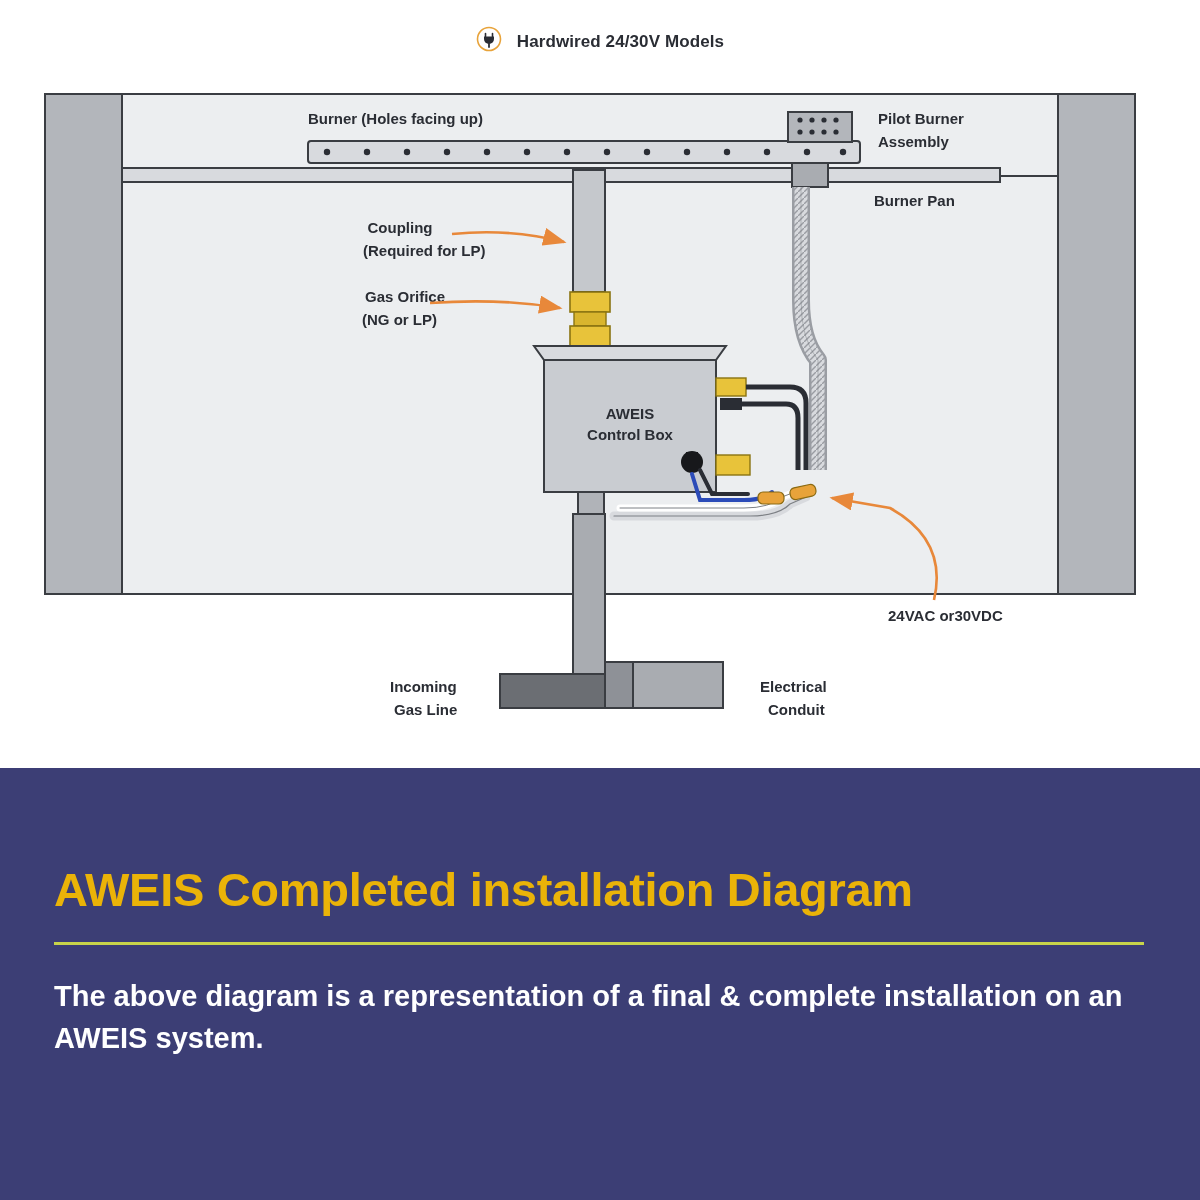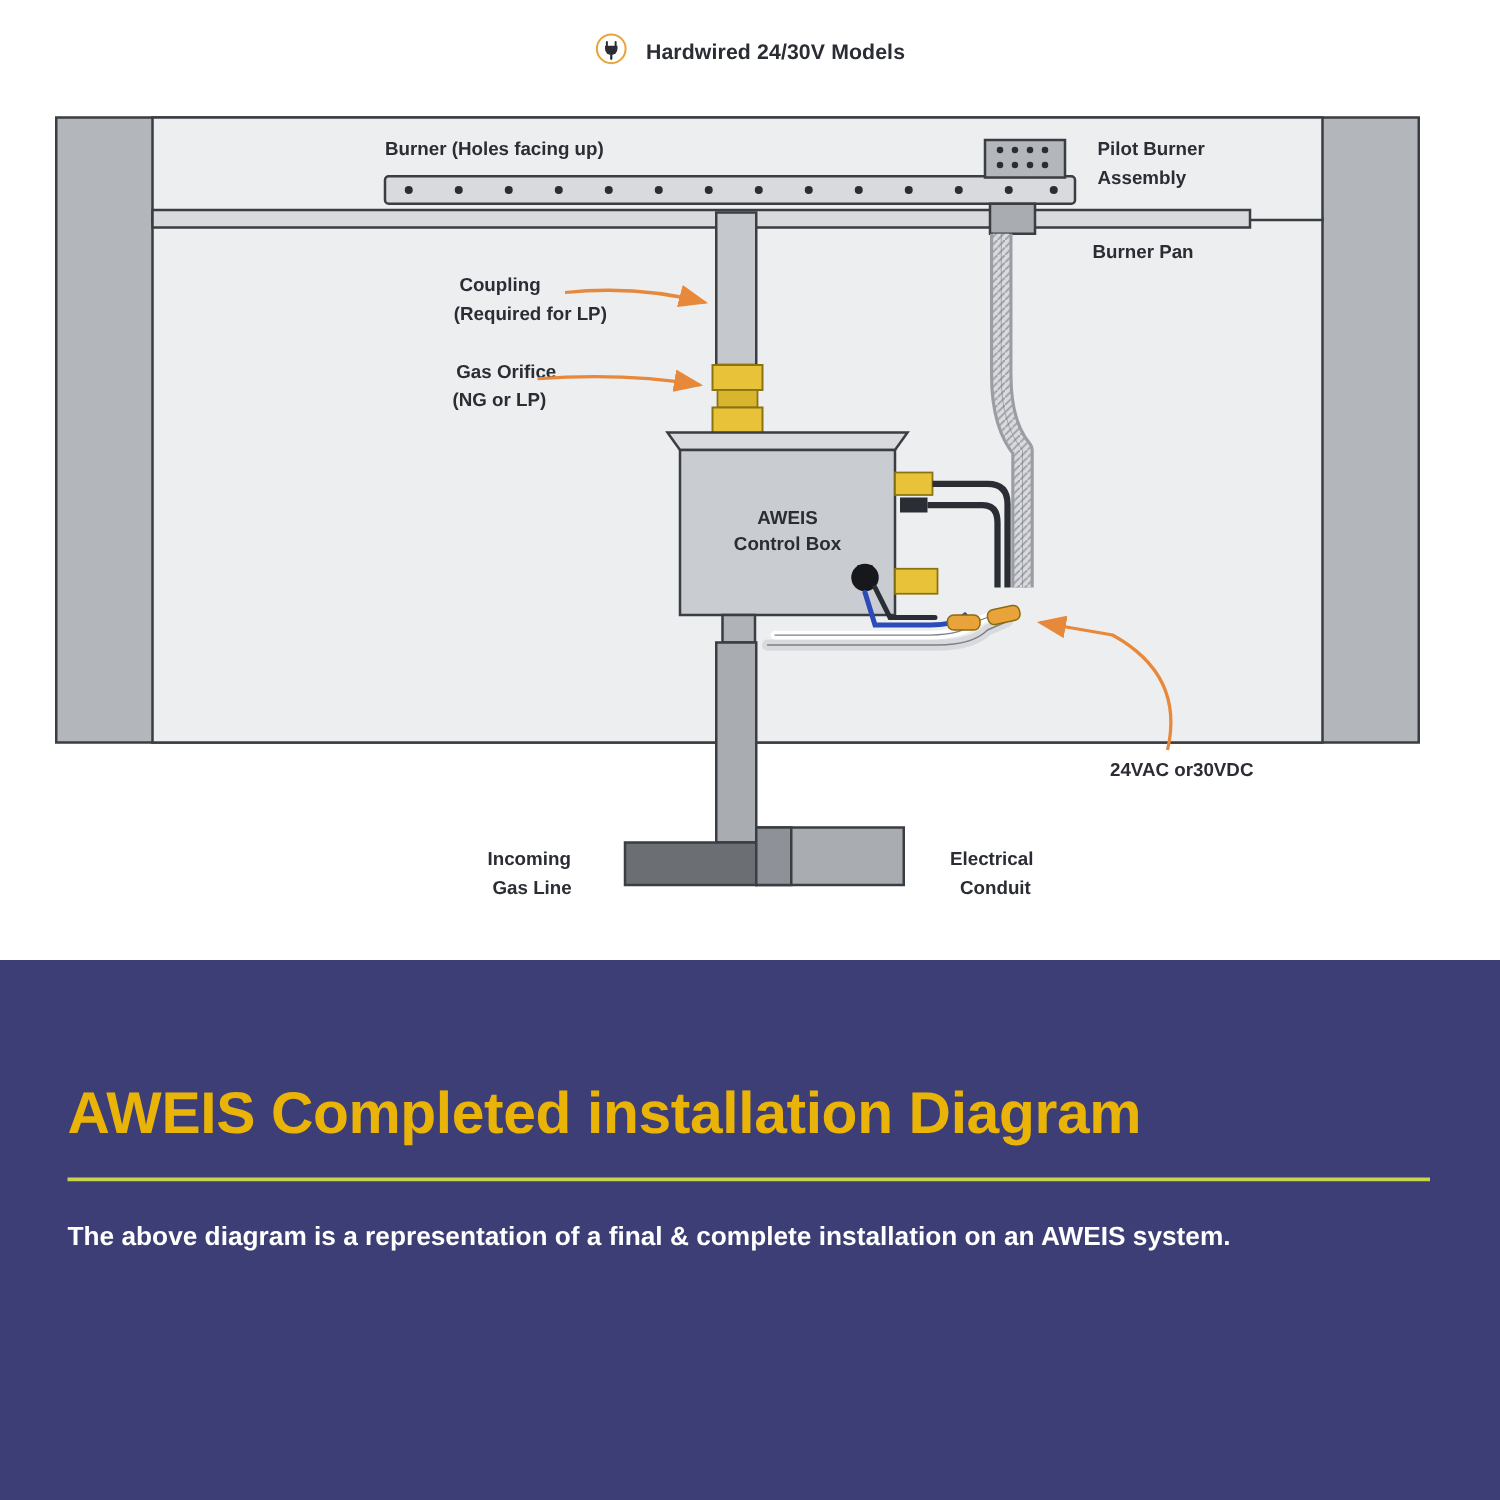--- a/index.html
+++ b/index.html
@@ -84,21 +84,21 @@
   }
   .banner-rule {
     margin-top: 26px;
     width: 1090px;
     height: 3px;
     background: #c8d44a;
   }
   .banner-sub {
     margin-top: 30px;
     color: #ffffff;
-    font-size: 21px;
+    font-size: 29px;
     font-weight: bold;
     line-height: 1.45;
     max-width: 1070px;
   }
 </style>
 </head>
 <body>
 
 <div class="page">
 

